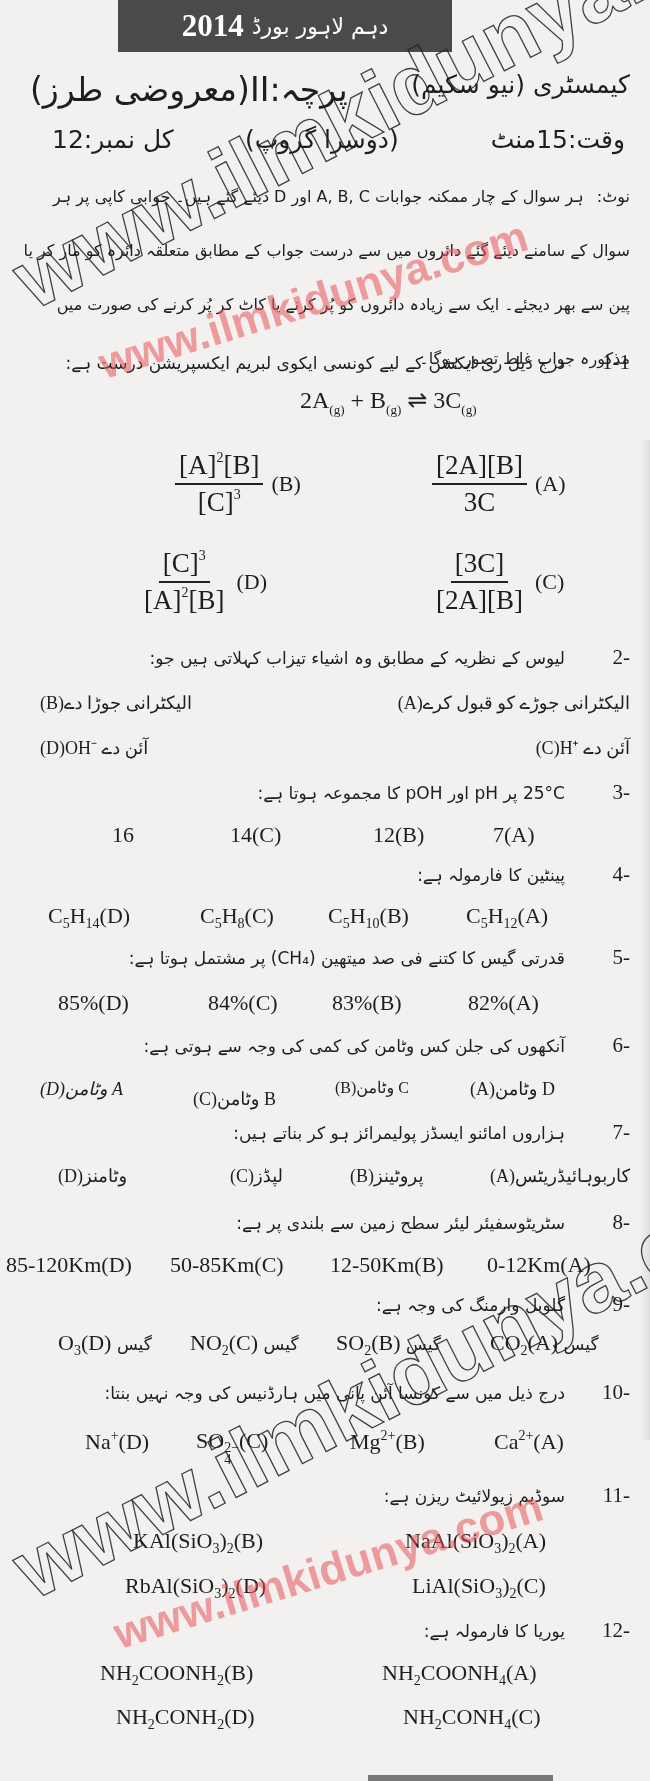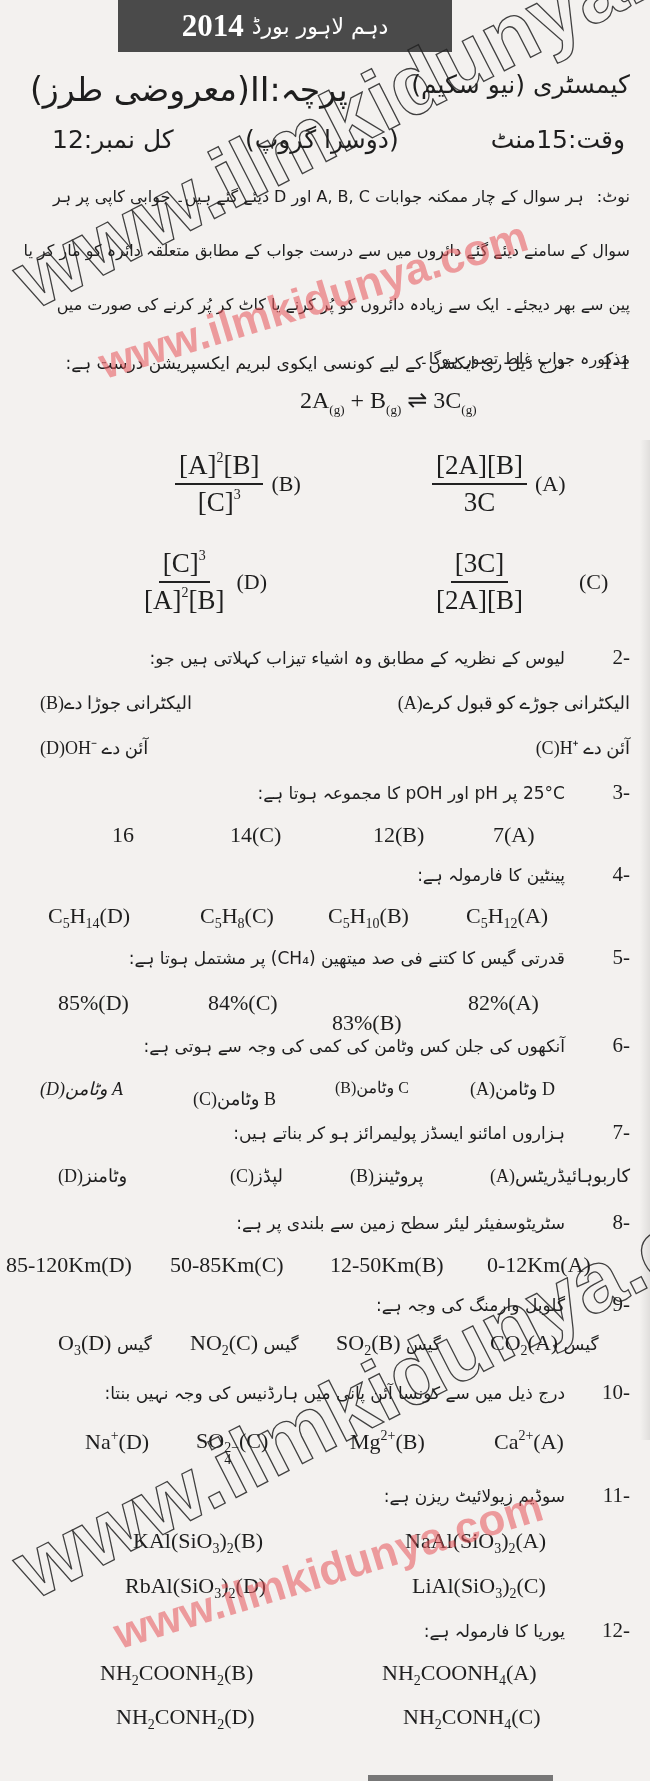--- a/index.html
+++ b/index.html
@@ -98,21 +98,21 @@
       </div>
     <span class="lab">(A)</span>
   </div>
   <div class="frac" style="left:175px; top:450px;">
     <div class="fbox">
         <div class="num"><span>[A]</span><sup>2</sup><span>[B]</span></div>
         <div class="den"><span>[C]</span><sup>3</sup></div>
       </div>
     <span class="lab">(B)</span>
   </div>
-  <div class="frac" style="left:432px; top:548px;gap:44px;">
+  <div class="frac" style="left:432px; top:548px;">
     <div class="fbox">
         <div class="num">[3C]</div>
         <div class="den">[2A][B]</div>
       </div>
     <span class="lab">(C)</span>
   </div>
   <div class="frac" style="left:140px; top:548px;">
     <div class="fbox">
         <div class="num"><span>[C]</span><sup>3</sup></div>
         <div class="den"><span>[A]</span><sup>2</sup><span>[B]</span></div>
@@ -145,21 +145,21 @@
   <div class="opt" style="left:466px; top:903px;"><span>C</span><sub>5</sub><span>H</span><sub>12</sub><span>(A)</span></div>
   <div class="opt" style="left:328px; top:903px;"><span>C</span><sub>5</sub><span>H</span><sub>10</sub><span>(B)</span></div>
   <div class="opt" style="left:200px; top:903px;"><span>C</span><sub>5</sub><span>H</span><sub>8</sub><span>(C)</span></div>
   <div class="opt" style="left:48px; top:903px;"><span>C</span><sub>5</sub><span>H</span><sub>14</sub><span>(D)</span></div>
 
   <div class="q" style="top:945px;">
     <span class="qnum">-5</span>
     <span class="qtext">قدرتی گیس کا کتنے فی صد میتھین (CH₄) پر مشتمل ہوتا ہے:</span>
   </div>
   <div class="opt" style="left:468px; top:990px;"><span>82%</span><span>(A)</span></div>
-  <div class="opt" style="left:332px; top:990px;margin-top:20px;"><span>83%</span><span>(B)</span></div>
+  <div class="opt" style="left:332px; top:990px;"><span>83%</span><span>(B)</span></div>
   <div class="opt" style="left:196px; top:990px;margin-left:12px;"><span>84%</span><span>(C)</span></div>
   <div class="opt" style="left:58px; top:990px;"><span>85%</span><span>(D)</span></div>
 
   <div class="q" style="top:1033px;">
     <span class="qnum">-6</span>
     <span class="qtext">آنکھوں کی جلن کس وٹامن کی کمی کی وجہ سے ہوتی ہے:</span>
   </div>
   <div class="opt ur rtl" style="left:470px; top:1078px; font-size:18px;"><span class="lat">(A)</span><span>وٹامن D</span></div>
   <div class="opt ur rtl" style="left:335px; top:1078px; font-size:16px;"><span class="lat">(B)</span><span>وٹامن C</span></div>
   <div class="opt ur rtl" style="left:193px; top:1078px; font-size:18px;margin-top:10px;"><span class="lat">(C)</span><span>وٹامن B</span></div>

